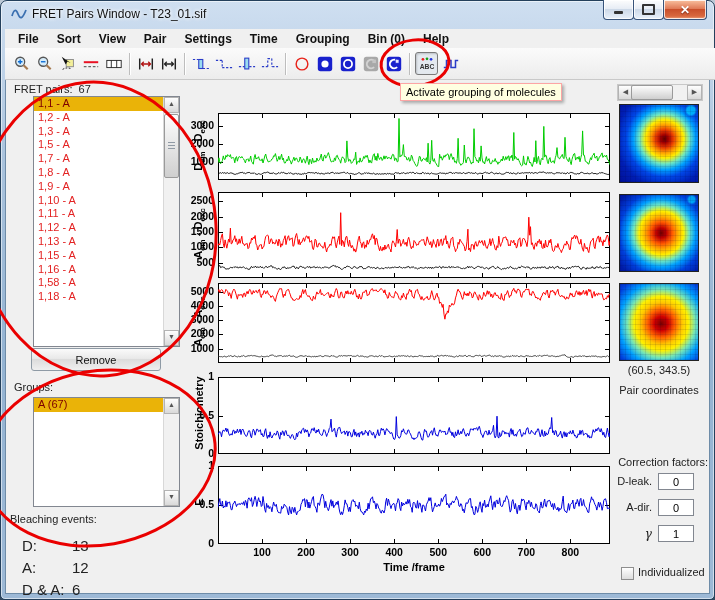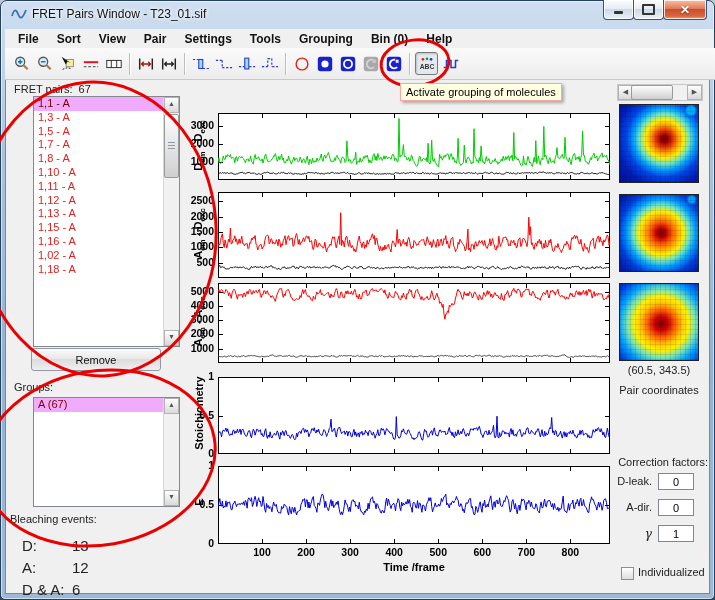--- a/index.html
+++ b/index.html
@@ -41,21 +41,21 @@
   
   .panel-label{position:absolute;font-size:11px;color:#222;}
   #fret-pairs-label{left:14px;top:83px;}
   #groups-label{left:14px;top:381px;}
   #bleaching-label{left:10px;top:513px;}
   .listbox{position:absolute;background:#fff;border:1px solid #828790;z-index:3;}
   #fret-list{left:33px;top:96px;width:145px;height:249px;}
   #groups-list{left:33px;top:397px;width:145px;height:108px;}
   .list-row{height:13.8px;line-height:13.8px;font-size:11px;padding-left:4px;color:#e32222;white-space:nowrap;
     width:calc(100% - 15px);overflow:hidden;}
-  .list-row.selected{background:#f0abfc;color:#7c0000;}
+  .list-row.selected{background:#eab308;color:#7c0000;}
   .vscroll{position:absolute;top:0;right:0;bottom:0;width:15px;background:#f1f1f1;border-left:1px solid #d8d8d8;}
   .sb-btn{position:absolute;left:0;right:0;height:14px;background:linear-gradient(180deg,#fefefe,#d9d9d9);
     border:1px solid #b3b3b3;color:#555;font-size:7px;line-height:12px;text-align:center;}
   .sb-btn.up{top:0;} .sb-btn.down{bottom:0;}
   .sb-thumb{position:absolute;left:0;right:0;background:linear-gradient(180deg,#fdfdfd,#cfcfcf);
     border:1px solid #9a9a9a;border-radius:2px;}
   .sb-thumb::after{content:"";position:absolute;left:3px;right:3px;top:50%;height:8px;margin-top:-4px;
     background:repeating-linear-gradient(180deg,#909aa5 0 1px,transparent 1px 3px);}
   #remove-btn{position:absolute;left:31px;top:348px;width:128px;height:21px;z-index:3;
     background:linear-gradient(180deg,#fafafa,#e9e9e9 45%,#dcdcdc 50%,#efefef);
@@ -133,21 +133,21 @@
       </div>
   </div>
 </div>
 
 <div id="menubar">
     <div class="menu-item">File</div>
     <div class="menu-item">Sort</div>
     <div class="menu-item">View</div>
     <div class="menu-item">Pair</div>
     <div class="menu-item">Settings</div>
-    <div class="menu-item">Tools</div>
+    <div class="menu-item">Time</div>
     <div class="menu-item">Grouping</div>
     <div class="menu-item">Bin (0)</div>
     <div class="menu-item">Help</div>
   </div>
 <div id="toolbar">
     <div class="tool-icon">
       <svg viewBox="0 0 20 20">
         <circle cx="8" cy="7.5" r="5" fill="#d7ecf9" stroke="#555" stroke-width="1.4"></circle>
         <path d="M5.5 7.5h5M8 5v5" stroke="#0a6bd6" stroke-width="1.5"></path>
         <path d="M11.8 11.3l4.5 4.5" stroke="#a77b50" stroke-width="2.4"></path>
@@ -265,31 +265,33 @@
     </div>
   </div>
 
 <div id="fret-pairs-label" class="panel-label">
   <span>FRET pairs:</span>&nbsp;
   <span>67</span>
 </div>
 <div id="fret-list" class="listbox">
   <div id="fret-rows">
       <div class="list-row selected">1,1 - A</div>
+      <div class="list-row">1,2 - A</div>
       <div class="list-row">1,3 - A</div>
       <div class="list-row">1,5 - A</div>
       <div class="list-row">1,7 - A</div>
       <div class="list-row">1,8 - A</div>
+      <div class="list-row">1,9 - A</div>
       <div class="list-row">1,10 - A</div>
       <div class="list-row">1,11 - A</div>
       <div class="list-row">1,12 - A</div>
       <div class="list-row">1,13 - A</div>
       <div class="list-row">1,15 - A</div>
       <div class="list-row">1,16 - A</div>
-      <div class="list-row">1,02 - A</div>
+      <div class="list-row">1,58 - A</div>
       <div class="list-row">1,18 - A</div>
     </div>
   <div class="vscroll">
     <div class="sb-btn up">▲</div>
     <div class="sb-thumb" style="top:17px;height:62px;"></div>
     <div class="sb-btn down">▼</div>
   </div>
 </div>
 <div id="remove-btn">Remove</div>
 

